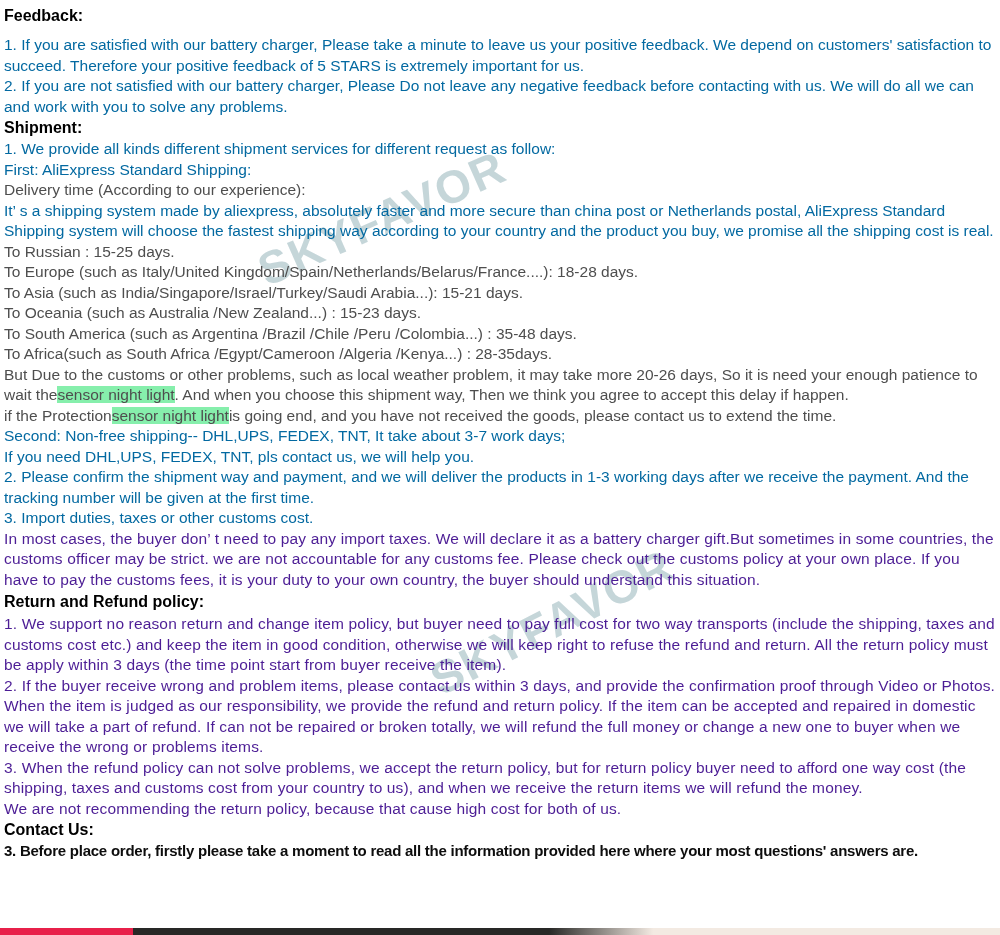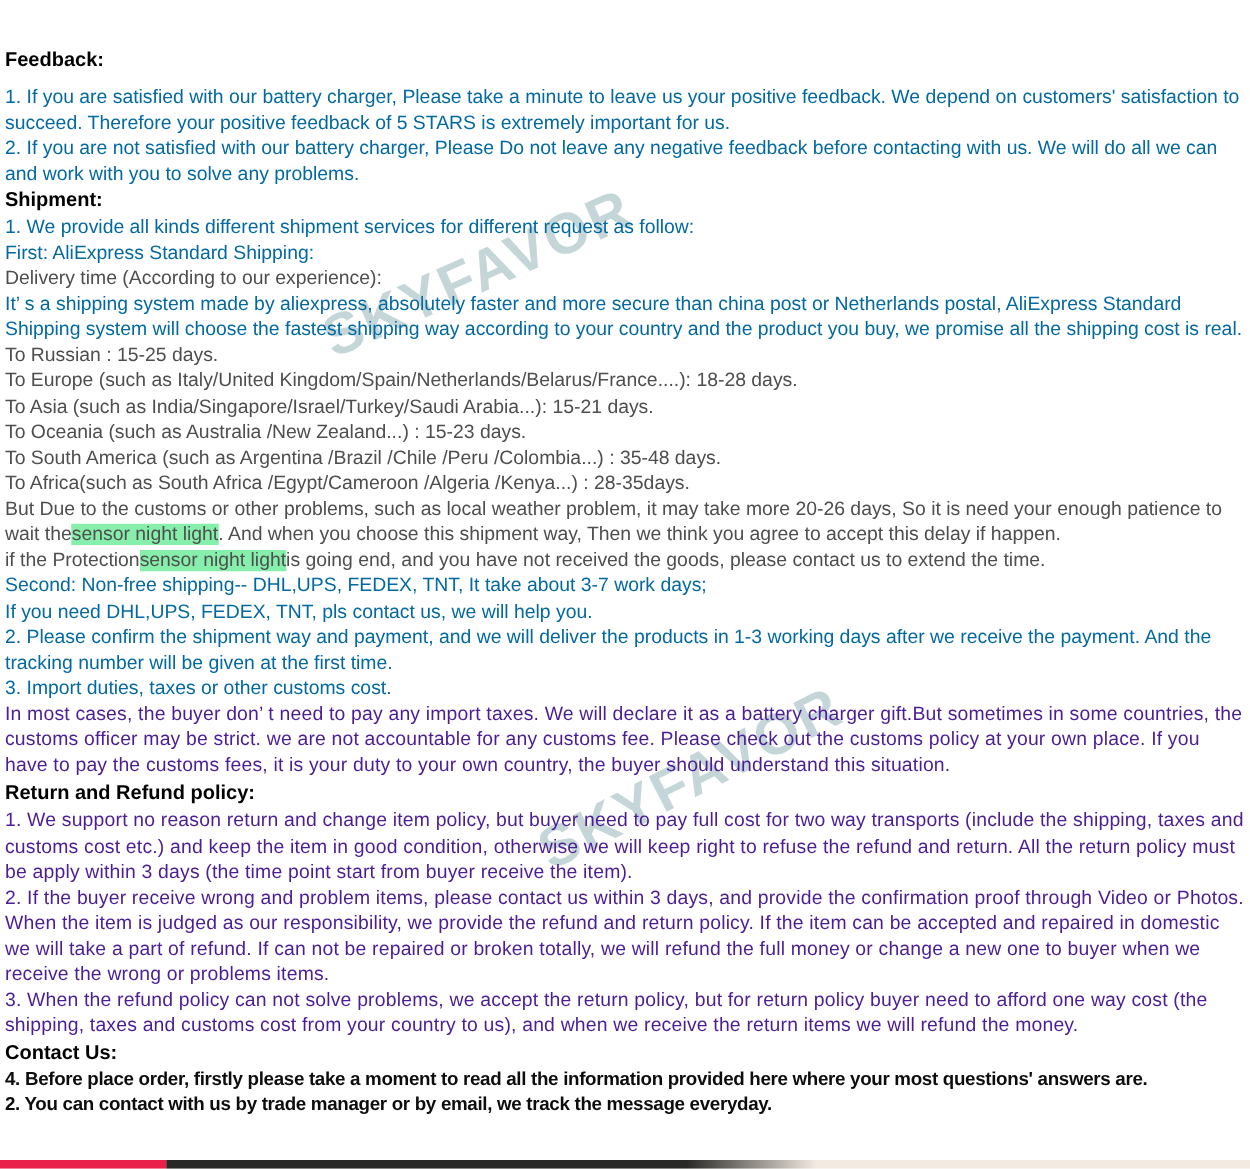--- a/index.html
+++ b/index.html
@@ -4,21 +4,21 @@
 <style>
   html, body { margin:0; padding:0; }
   body {
     width:1000px; height:935px; overflow:hidden; position:relative;
     background:#ffffff;
     font-family:"Liberation Sans", sans-serif;
   }
   .doc { position:relative; z-index:1; padding:5px 2px 0 4px; }
   p.blk { margin:0; }
   .heading  { font-size:16px;   font-weight:bold; color:#000000; line-height:22px; }
-  .doc > .heading:first-child { margin-bottom:8px;margin-top:33px; }
+  .doc > .heading:first-child { margin-bottom:8px; }
   .heading2 { font-size:16px; font-weight:bold; color:#000000; line-height:24px; margin:5px 0 10px; }
   .body1 { font-size:15.5px; color:#0369a1; line-height:20.5px; }
   .body2 { font-size:15.5px; color:#4e4e4e; line-height:20.5px; }
   .body3 { font-size:15.5px; color:#4c1d95; line-height:20.5px; letter-spacing:0.15px; }
   .bodyBold { font-size:15px; font-weight:bold; color:#0d0d0d; line-height:20.5px; letter-spacing:-0.25px; }
   .hl { background:#86efac; }
   .watermark {
     position:absolute; z-index:0; white-space:nowrap;
     font-weight:bold; font-size:46px; letter-spacing:2px; opacity:0.85;
     font-family:"Liberation Sans", sans-serif;
@@ -59,21 +59,21 @@
     <p class="blk body2"><span>if the Protection</span><span class="hl">sensor night light</span><span>is going end, and you have not received the goods, please contact us to extend the time.</span></p>
     <p class="blk body1"><span>Second: Non-free shipping-- DHL,UPS, FEDEX, TNT, It take about 3-7 work days;</span></p>
     <p class="blk body1"><span>If you need DHL,UPS, FEDEX, TNT, pls contact us, we will help you.</span></p>
     <p class="blk body1"><span>2. Please confirm the shipment way and payment, and we will deliver the products in 1-3 working days after we receive the payment. And the tracking number will be given at the first time.</span></p>
     <p class="blk body1"><span>3. Import duties, taxes or other customs cost.</span></p>
     <p class="blk body3"><span>In most cases, the buyer don’ t need to pay any import taxes. We will declare it as a battery charger gift.But sometimes in some countries, the customs officer may be strict. we are not accountable for any customs fee. Please check out the customs policy at your own place. If you have to pay the customs fees, it is your duty to your own country, the buyer should understand this situation.</span></p>
     <p class="blk heading2"><span>Return and Refund policy:</span></p>
     <p class="blk body3"><span>1. We support no reason return and change item policy, but buyer need to pay full cost for two way transports (include the shipping, taxes and customs cost etc.) and keep the item in good condition, otherwise we will keep right to refuse the refund and return. All the return policy must be apply within 3 days (the time point start from buyer receive the item).</span></p>
     <p class="blk body3"><span>2. If the buyer receive wrong and problem items, please contact us within 3 days, and provide the confirmation proof through Video or Photos. When the item is judged as our responsibility, we provide the refund and return policy. If the item can be accepted and repaired in domestic we will take a part of refund. If can not be repaired or broken totally, we will refund the full money or change a new one to buyer when we receive the wrong or problems items.</span></p>
     <p class="blk body3"><span>3. When the refund policy can not solve problems, we accept the return policy, but for return policy buyer need to afford one way cost (the shipping, taxes and customs cost from your country to us), and when we receive the return items we will refund the money.</span></p>
+    <p class="blk body3"><span>We are not recommending the return policy, because that cause high cost for both of us.</span></p>
     <p class="blk heading"><span>Contact Us:</span></p>
-    <p class="blk bodyBold"><span>4. Before place order, firstly please take a moment to read all the information provided here where your most questions' answers are.</span></p>
-    <p class="blk bodyBold"><span>2. You can contact with us by trade manager or by email, we track the message everyday.</span></p>
+    <p class="blk bodyBold"><span>3. Before place order, firstly please take a moment to read all the information provided here where your most questions' answers are.</span></p>
   </div>
 
 <div class="strip">
   <div class="seg-red"></div>
   <div class="seg-dark"></div>
 </div>
 
 </body></html>

